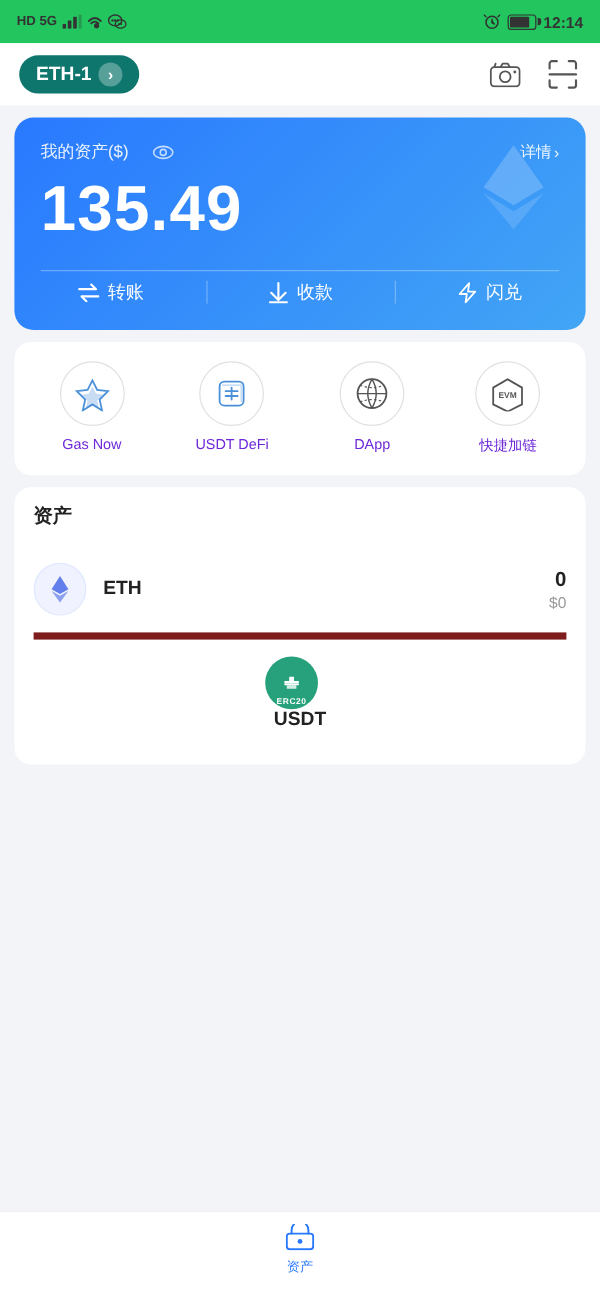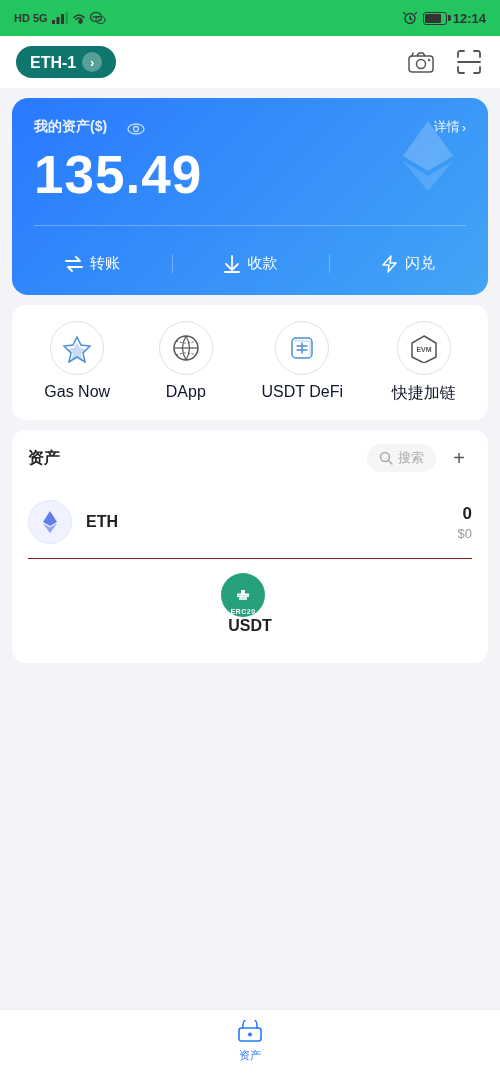--- a/index.html
+++ b/index.html
@@ -97,35 +97,35 @@
       color: #fff;
       position: relative;
       overflow: hidden;
     }
     .asset-card-header {
       display: flex;
       justify-content: space-between;
       align-items: center;
       margin-bottom: 8px;
     }
-    .asset-label { font-size: 14px; opacity: 0.9; display: flex; align-items: flex-end; gap: 20px; font-weight: bold; }
+    .asset-label { font-size: 14px; opacity: 0.9; display: flex; align-items: center; gap: 20px; }
     .asset-amount { font-size: 53px; font-weight: 700; letter-spacing: 1px; margin-bottom: 20px; }
     .eth-watermark {
       position: absolute;
       right: 20px;
       top: 18px;
       opacity: 0.2;
       width: 80px;
       height: 80px;
     }
     .card-actions {
       display: flex;
       justify-content: space-around;
       border-top: 1px solid rgba(255,255,255,0.3);
-      padding-top: 28px;
+      padding-top: 8px;
     }
     .card-action {
       display: flex;
       align-items: center;
       gap: 7px;
       font-size: 15px;
       color: #fff;
       cursor: pointer;
       padding: 0 10px;
     }
@@ -150,21 +150,21 @@
     .quick-icon {
       width: 54px;
       height: 54px;
       border-radius: 50%;
       border: 1.5px solid #e0e0e0;
       display: flex;
       align-items: center;
       justify-content: center;
       background: #fff;
     }
-    .quick-label { font-size: 16px; color: #0f172a; }
+    .quick-label { font-size: 12px; color: #6d28d9; }
 
     
     .assets-section {
       background: #fff;
       margin: 10px 12px;
       border-radius: 14px;
       padding: 14px 16px;
     }
     .assets-header {
       display: flex;
@@ -192,21 +192,21 @@
       font-size: 20px;
       color: #555;
       cursor: pointer;
     }
 
     
     .asset-row {
       display: flex;
       align-items: center;
       padding: 14px 0;
-      border-bottom: 1px solid #7f1d1d;
+      border-bottom: 6px solid #7f1d1d;
     }
     .asset-row:last-child { border-bottom: none; flex-direction: column; }
     .asset-logo {
       width: 44px;
       height: 44px;
       border-radius: 50%;
       display: flex;
       align-items: center;
       justify-content: center;
       margin-right: 14px;
@@ -377,68 +377,58 @@
           <polygon points="15,4 19,12 28,13 21,20 23,29 15,24 7,29 9,20 2,13 11,12" stroke="#4a90d9" stroke-width="1.5" fill="none"></polygon>
           <polygon points="15,9 18,15 24,16 19,21 20.5,27 15,24 9.5,27 11,21 6,16 12,15" fill="#4a90d9" opacity="0.3"></polygon>
         </svg>
       </div>
       <span class="quick-label">Gas Now</span>
     </div>
 
     <div class="quick-item">
       <div class="quick-icon">
         <svg width="30" height="30" viewBox="0 0 30 30" fill="none">
+          <rect x="5" y="5" width="20" height="20" rx="4" stroke="#4a90d9" stroke-width="1.5"></rect>
+          <path d="M10 13h10M10 17h10" stroke="#4a90d9" stroke-width="1.5" stroke-linecap="round"></path>
+          <path d="M15 10v10" stroke="#4a90d9" stroke-width="1.5" stroke-linecap="round"></path>
+          <path d="M7 8 L23 8 L23 22" stroke="#4a90d9" stroke-width="1" opacity="0.4"></path>
+        </svg>
+      </div>
+      <span class="quick-label">USDT DeFi</span>
+    </div>
+
+    <div class="quick-item">
+      <div class="quick-icon">
+        <svg width="30" height="30" viewBox="0 0 30 30" fill="none">
           <circle cx="15" cy="15" r="12" stroke="#555" stroke-width="1.5"></circle>
           <path d="M15 3 Q22 15 15 27" stroke="#555" stroke-width="1.2"></path>
           <path d="M15 3 Q8 15 15 27" stroke="#555" stroke-width="1.2"></path>
           <line x1="3" y1="15" x2="27" y2="15" stroke="#555" stroke-width="1.2"></line>
           <path d="M5 8 Q15 12 25 8" stroke="#555" stroke-width="1" stroke-dasharray="2"></path>
           <path d="M5 22 Q15 18 25 22" stroke="#555" stroke-width="1" stroke-dasharray="2"></path>
         </svg>
       </div>
       <span class="quick-label">DApp</span>
     </div>
 
     <div class="quick-item">
       <div class="quick-icon">
         <svg width="30" height="30" viewBox="0 0 30 30" fill="none">
-          <rect x="5" y="5" width="20" height="20" rx="4" stroke="#4a90d9" stroke-width="1.5"></rect>
-          <path d="M10 13h10M10 17h10" stroke="#4a90d9" stroke-width="1.5" stroke-linecap="round"></path>
-          <path d="M15 10v10" stroke="#4a90d9" stroke-width="1.5" stroke-linecap="round"></path>
-          <path d="M7 8 L23 8 L23 22" stroke="#4a90d9" stroke-width="1" opacity="0.4"></path>
-        </svg>
-      </div>
-      <span class="quick-label">USDT DeFi</span>
-    </div>
-
-    <div class="quick-item">
-      <div class="quick-icon">
-        <svg width="30" height="30" viewBox="0 0 30 30" fill="none">
           <polygon points="15,3 27,10 27,24 15,30 3,24 3,10" stroke="#555" stroke-width="1.5" fill="none"></polygon>
           <text x="15" y="19" text-anchor="middle" font-size="7" font-weight="bold" fill="#555" font-family="sans-serif">EVM</text>
           <path d="M9 7 L15 3 L21 7" stroke="#555" stroke-width="1" opacity="0.5"></path>
         </svg>
       </div>
       <span class="quick-label">快捷加链</span>
     </div>
   </div>
 
   <div class="assets-section">
     <div class="assets-header">
       <span class="assets-title">资产</span>
-      <div class="assets-right">
-        <div class="search-box">
-          <svg width="14" height="14" viewBox="0 0 14 14" fill="none">
-            <circle cx="6" cy="6" r="4.5" stroke="#aaa" stroke-width="1.5"></circle>
-            <path d="M9.5 9.5L13 13" stroke="#aaa" stroke-width="1.5" stroke-linecap="round"></path>
-          </svg>
-          <span class="search-text">搜索</span>
-        </div>
-        <div class="add-btn">+</div>
-      </div>
     </div>
 
     <div class="asset-row">
       <div class="asset-logo" style="background:#f0f3ff; border: 1px solid #e0e8ff;">
         <svg width="26" height="26" viewBox="0 0 26 26">
           <polygon points="13,2 20,13 13,17 6,13" fill="#627eea"></polygon>
           <polygon points="13,18.5 20,14.5 13,24 6,14.5" fill="#627eea" opacity="0.7"></polygon>
         </svg>
       </div>
       <span class="asset-name">ETH</span>

